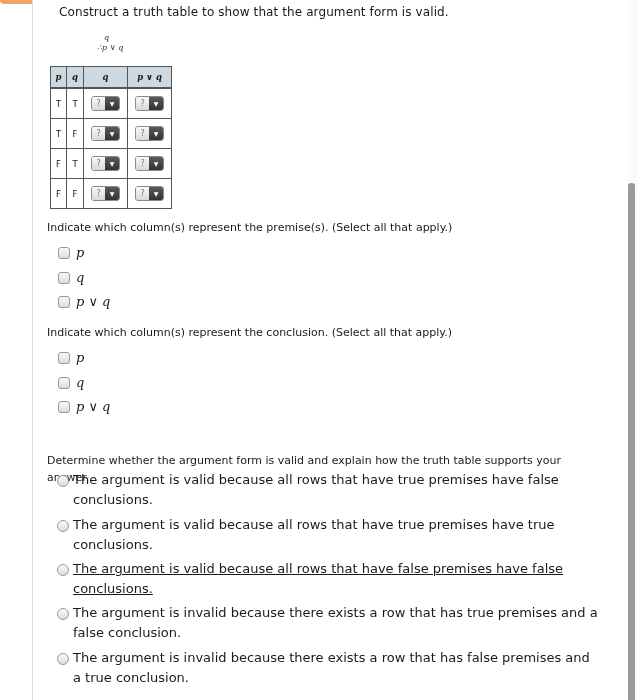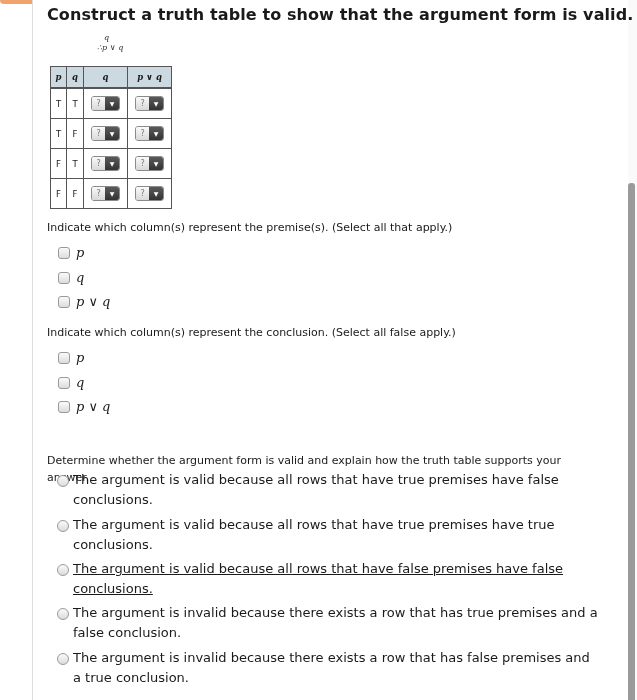--- a/index.html
+++ b/index.html
@@ -19,21 +19,21 @@
     background:#fff;
   }
   .scrollbar-track {
     position:absolute; left:628px; top:0; width:9px; height:700px; background:#fafafa;
   }
   .scrollbar-thumb {
     position:absolute; left:628px; top:183px; width:7px; height:517px;
     background:#9a9a9a; border-radius:3px 3px 0 0;
   }
   .title {
-    position:absolute; left:47px; top:5px; font-size:16px; letter-spacing:0.1px;font-weight:bold;
+    position:absolute; left:59px; top:5px; font-size:12px; letter-spacing:0.1px;
   }
   .arg {
     position:absolute; font-family:"DejaVu Serif", serif; font-style:italic; font-size:8px; color:#333;
   }
   table.tt {
     position:absolute; left:50px; top:66px; border-collapse:collapse;
     font-size:8px;
   }
   table.tt th, table.tt td {
     border:1px solid #555; text-align:center; padding:0;
@@ -142,21 +142,21 @@
 </label>
 <label class="opt" style="top:270px;">
   <span class="cb"></span>
   <span class="math">q</span>
 </label>
 <label class="opt" style="top:294px;">
   <span class="cb"></span>
   <span class="math">p ∨ q</span>
 </label>
 
-<div class="q-text" style="top:326px;">Indicate which column(s) represent the conclusion. (Select all false apply.)</div>
+<div class="q-text" style="top:326px;">Indicate which column(s) represent the conclusion. (Select all that apply.)</div>
 <label class="opt" style="top:350px;">
   <span class="cb"></span>
   <span class="math">p</span>
 </label>
 <label class="opt" style="top:375px;">
   <span class="cb"></span>
   <span class="math">q</span>
 </label>
 <label class="opt" style="top:399px;">
   <span class="cb"></span>

